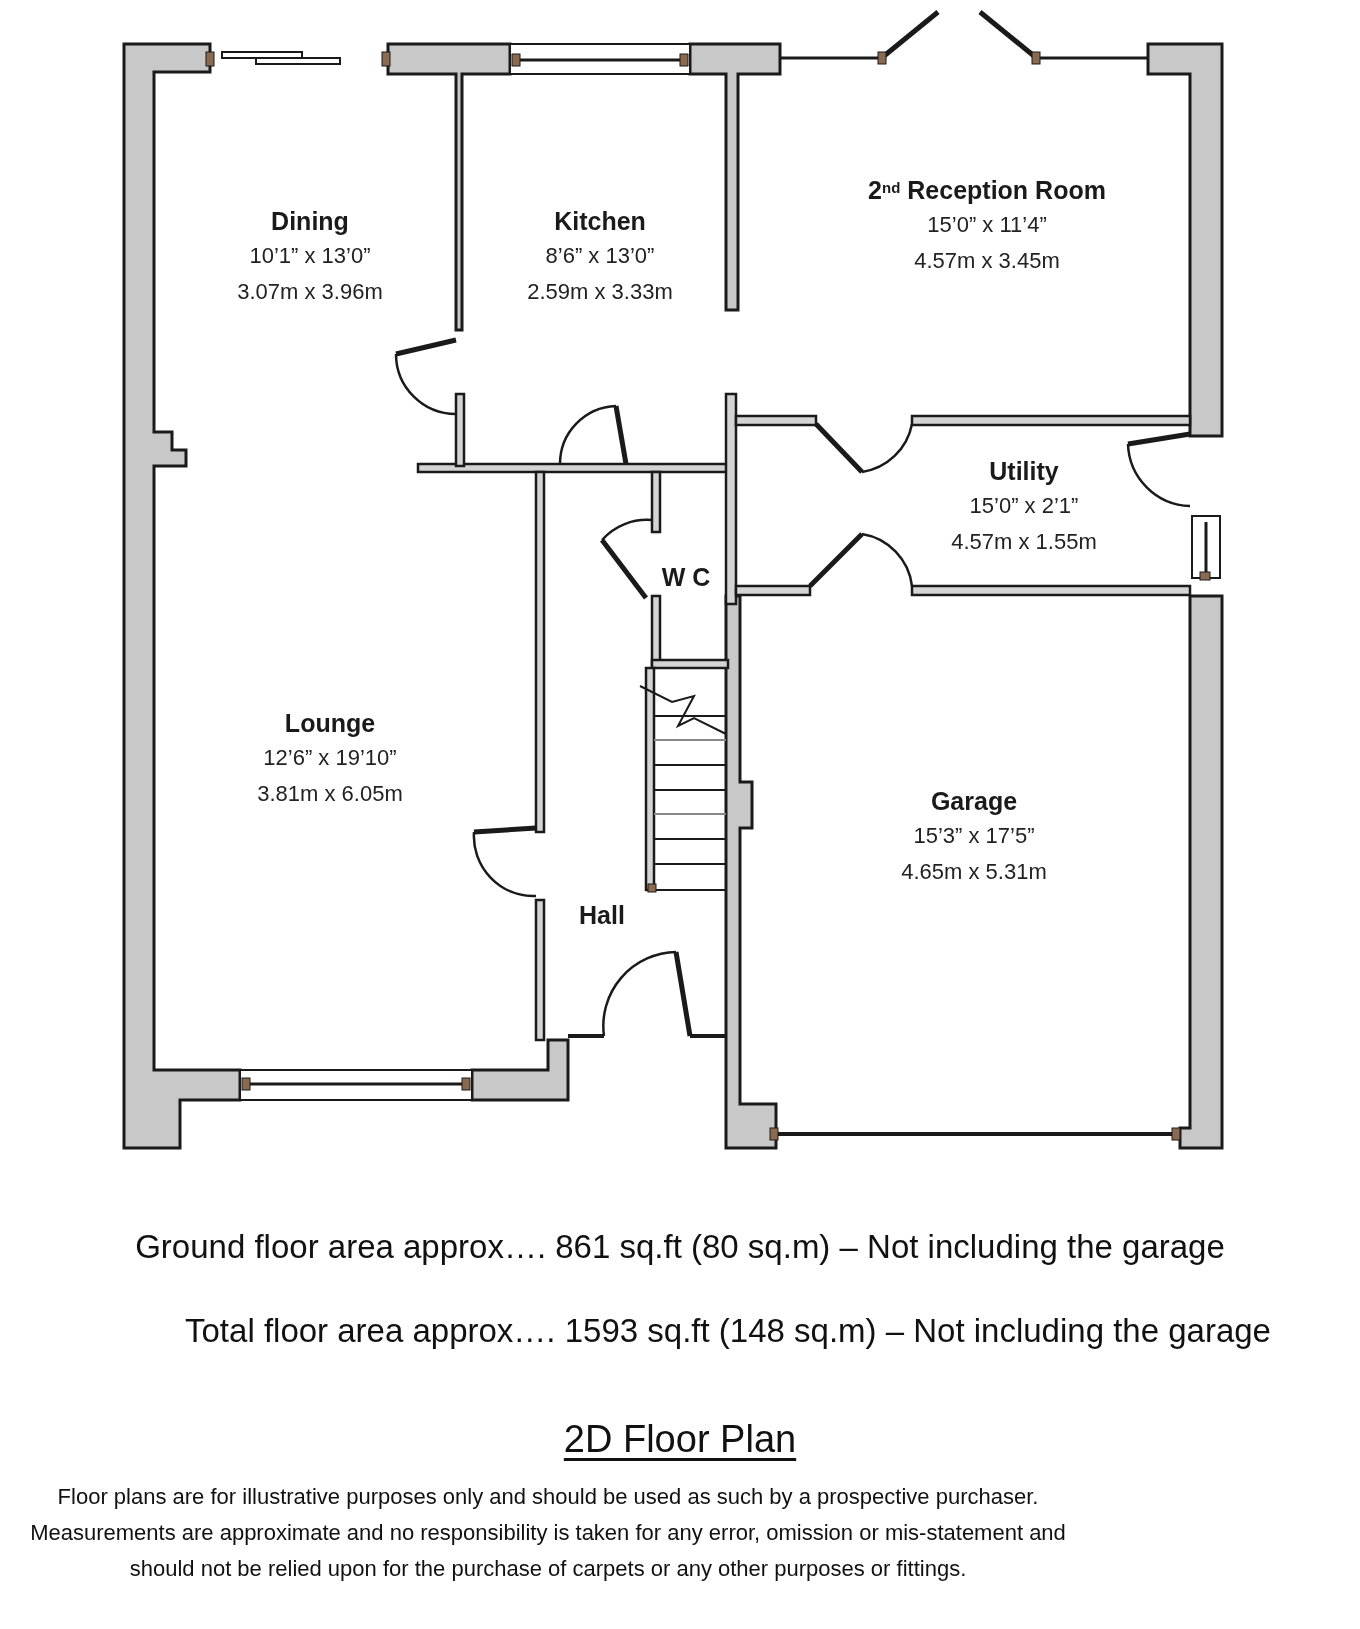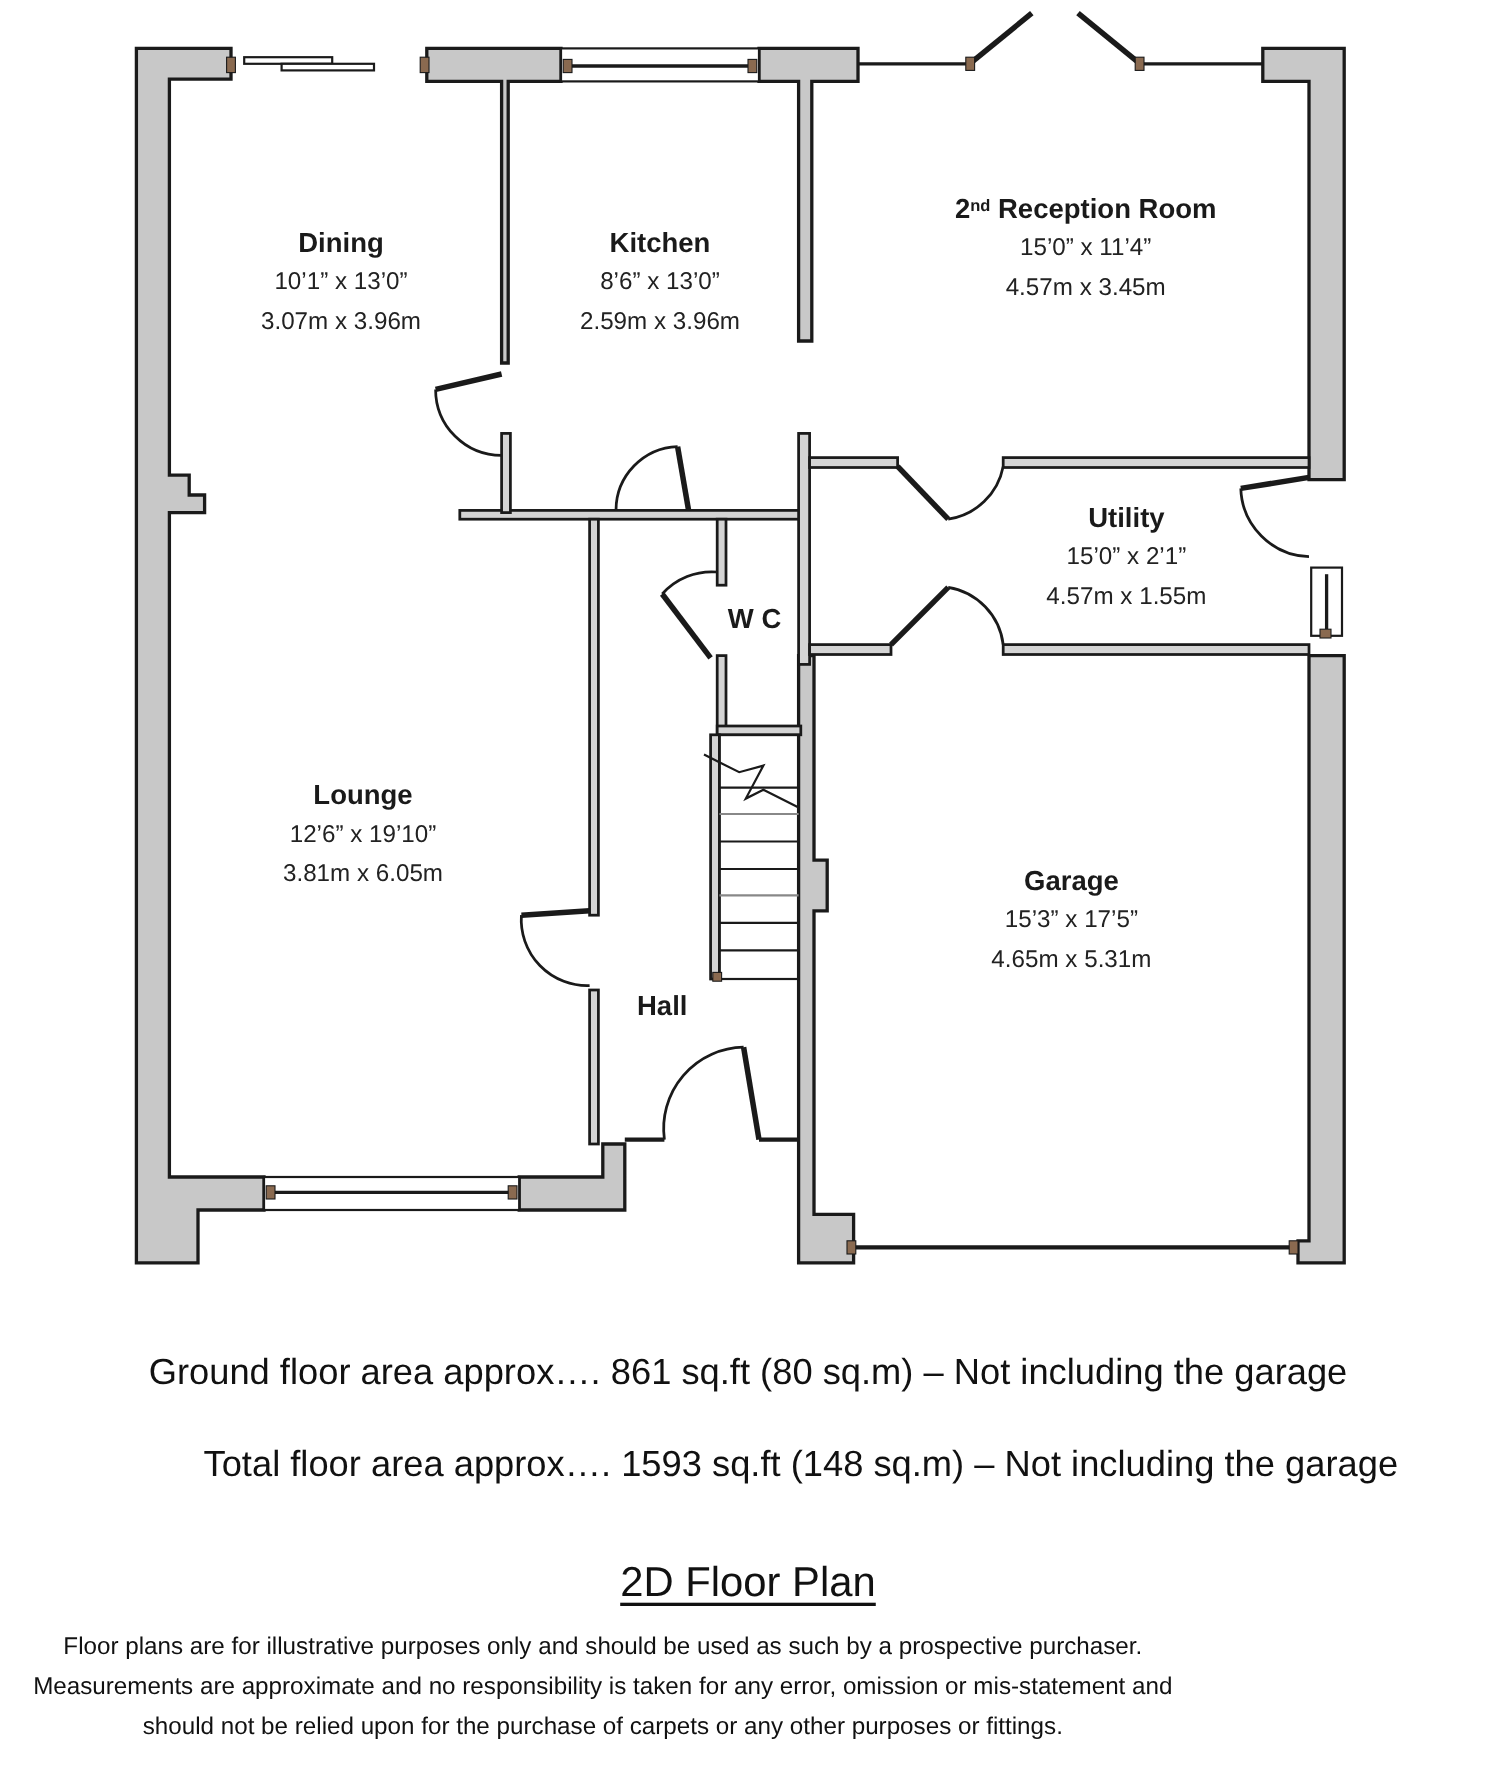--- a/index.html
+++ b/index.html
@@ -128,36 +128,36 @@
 
 <div class="room-label" style="left:310px; top:204px;">
   <div class="room-name">Dining</div>
   <div class="room-dim">10’1” x 13’0”</div>
   <div class="room-dim">3.07m x 3.96m</div>
 </div>
 
 <div class="room-label" style="left:600px; top:204px;">
   <div class="room-name">Kitchen</div>
   <div class="room-dim">8’6” x 13’0”</div>
-  <div class="room-dim">2.59m x 3.96m</div>
+  <div class="room-dim">2.59m x 3.33m</div>
 </div>
 
 <div class="room-label" style="left:958px; top:173px;margin-left:29px;">
   <div class="room-name"><span>2</span><sup>nd</sup> <span>Reception Room</span></div>
   <div class="room-dim">15’0” x 11’4”</div>
   <div class="room-dim">4.57m x 3.45m</div>
 </div>
 
 <div class="room-label" style="left:1024px; top:454px;">
   <div class="room-name">Utility</div>
   <div class="room-dim">15’0” x 2’1”</div>
   <div class="room-dim">4.57m x 1.55m</div>
 </div>
 
-<div class="room-label" style="left:686px; top:546px;">
+<div class="room-label" style="left:686px; top:560px;">
   <div class="room-name">W C</div>
 </div>
 
 <div class="room-label" style="left:330px; top:706px;">
   <div class="room-name">Lounge</div>
   <div class="room-dim">12’6” x 19’10”</div>
   <div class="room-dim">3.81m x 6.05m</div>
 </div>
 
 <div class="room-label" style="left:602px; top:898px;">

